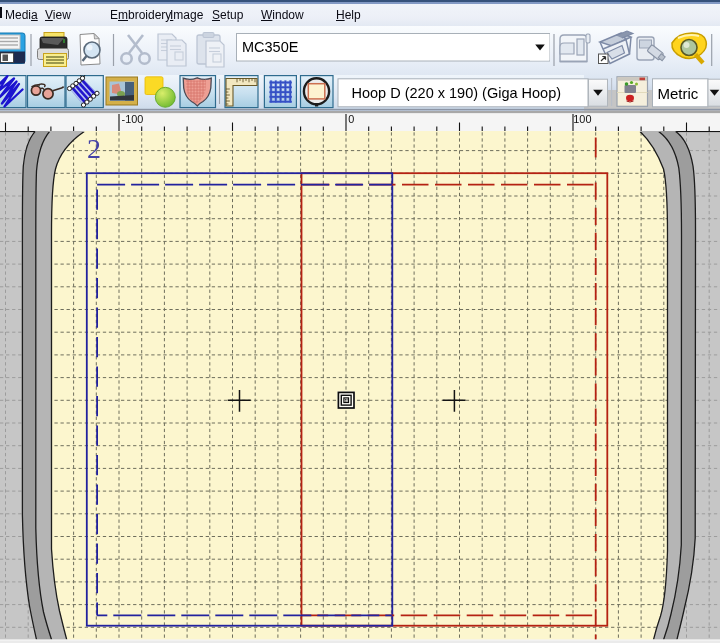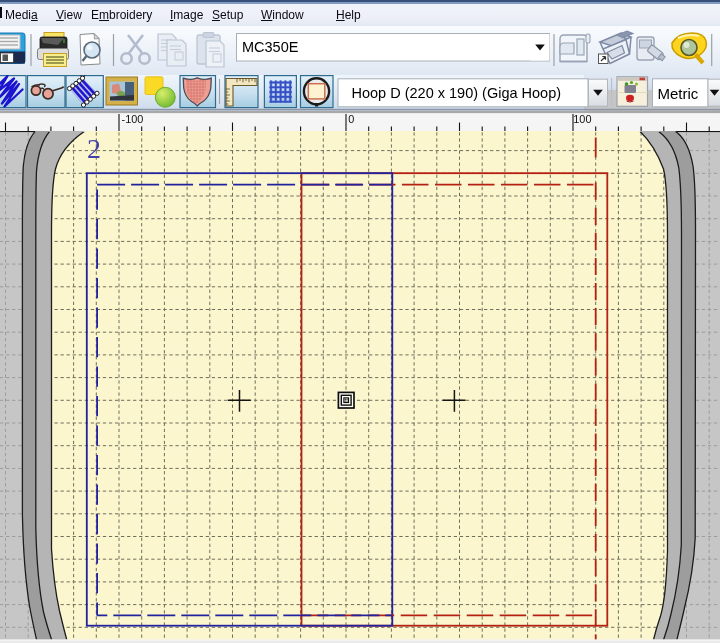--- a/index.html
+++ b/index.html
@@ -13,22 +13,22 @@
 background:linear-gradient(#eff5fb,#dde7f3 60%,#cbd9ea)}
 svg{position:absolute;left:0;top:0}
 #cv{top:111px}
 </style></head>
 <body>
 <div id="menu">
  <div class="tl1"></div>
     <div class="tl2"></div>
  <span style="left:0px;top:7px;width:1.8px;height:11px;background:#0a0a14"></span>
  <span style="left:5px">Medi<u>a</u></span>
- <span style="left:56px"><u>V</u>iew</span>
- <span style="left:91px">E<u>m</u>broidery</span>
+ <span style="left:45px"><u>V</u>iew</span>
+ <span style="left:110px">E<u>m</u>broidery</span>
  <span style="left:170px"><u>I</u>mage</span>
  <span style="left:212px"><u>S</u>etup</span>
  <span style="left:261px"><u>W</u>indow</span>
  <span style="left:336px"><u>H</u>elp</span>
 </div>
 <div id="tb1">
 <svg width="720" height="49" viewBox="0 0 720 49">
 
 <g>
  <rect x="-5" y="7" width="30" height="30.5" rx="2.5" fill="#2aa2e2" stroke="#1478b0" stroke-width="1"></rect>

